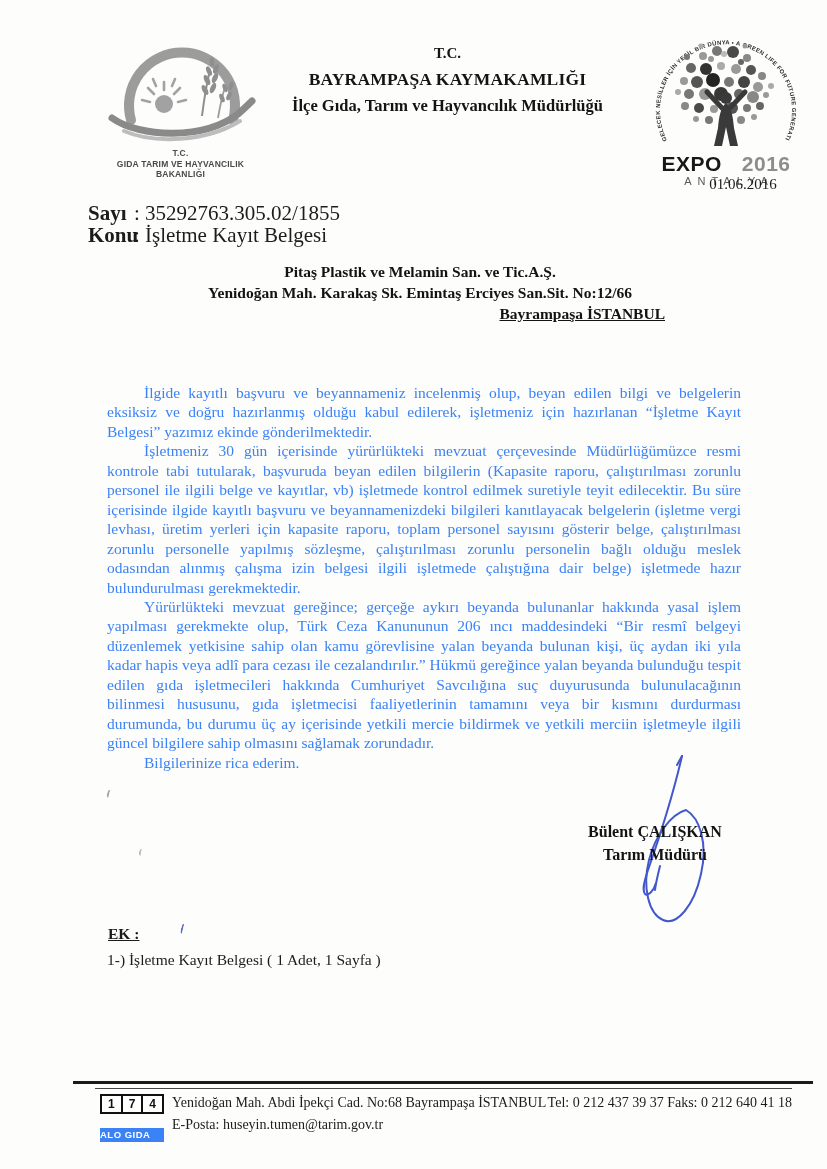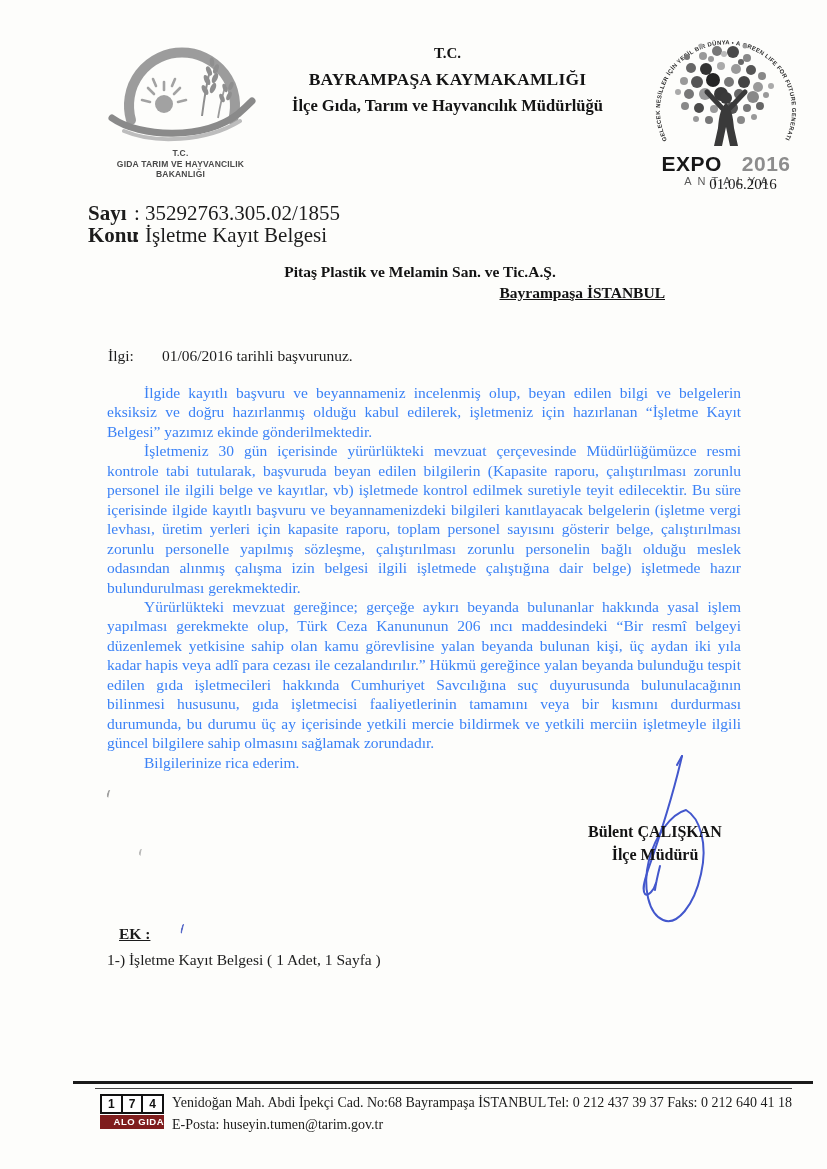--- a/index.html
+++ b/index.html
@@ -38,32 +38,32 @@
   .ilgi .lbl{display:inline-block;width:54px;}
   
   .body-text{left:107px;top:383px;width:634px;font-size:15.5px;line-height:19.45px;
     text-align:justify;color:#3b82f6;}
   .body-text p{margin:0;text-indent:37px;}
   
   .sig-block{left:555px;top:820px;width:200px;text-align:center;font-weight:bold;
     font-size:16px;line-height:23px;color:#131313;}
   .sig-svg{left:588px;top:738px;}
   
-  .ek-label{left:119px;top:925px;font-size:15.5px;font-weight:bold;text-decoration:underline;}
+  .ek-label{left:108px;top:925px;font-size:15.5px;font-weight:bold;text-decoration:underline;}
   .ek-item{left:107px;top:951px;font-size:15.5px;}
   
   .rule1{left:73px;top:1081px;width:740px;height:3px;background:#1a1a1a;}
   .rule2{left:95px;top:1088px;width:697px;height:1px;background:#444;}
   .alo{left:100px;top:1094px;width:64px;font-family:"Liberation Sans",sans-serif;}
   .alo-digits{display:flex;border:2px solid #111;background:#fff;}
   .alo-digits div{flex:1;text-align:center;font-weight:bold;font-size:12px;line-height:16px;
     border-right:2px solid #111;color:#111;}
   .alo-digits div:last-child{border-right:none;}
-  .alo-bar{margin-top:1px;background:#7f1d1d;color:#fff;font-weight:bold;font-size:9.5px;
-    text-align:right;letter-spacing:.5px;line-height:14px;}
+  .alo-bar{margin-top:14px;background:#3b82f6;color:#fff;font-weight:bold;font-size:9.5px;
+    text-align:left;letter-spacing:.5px;line-height:14px;}
   .f-address{left:172px;top:1092px;width:380px;font-size:14px;line-height:22px;}
   .f-contact{left:520px;top:1092px;width:272px;font-size:14px;line-height:22px;text-align:right;}
   
   .mark{position:absolute;border-left:2px solid #7a7a7a;border-radius:60%;opacity:.7;}
   .m1{left:107px;top:790px;width:3px;height:8px;transform:rotate(14deg);}
   .m2{left:139px;top:849px;width:3px;height:7px;transform:rotate(10deg);opacity:.5;}
   .m3{left:181px;top:924px;width:2px;height:10px;border-left:2px solid #3a50c0;transform:rotate(14deg);opacity:.85;}
 </style>
 </head>
 <body>
@@ -181,46 +181,44 @@
   </div>
 
   <div class="abs refs">
     <div><span class="ref-label">Sayı</span><span>: 35292763.305.02/1855</span></div>
     <div><span class="ref-label">Konu</span><span>: İşletme Kayıt Belgesi</span></div>
   </div>
   <div class="abs date">01.06.2016</div>
 
   <div class="abs recipient">
     <div>Pitaş Plastik ve Melamin San. ve Tic.A.Ş.</div>
+    <div>Yenidoğan Mah. Karakaş Sk. Emintaş Erciyes San.Sit. No:12/66</div>
     <div class="r3"><span>Bayrampaşa  İSTANBUL</span></div>
   </div>
 
-  <div class="abs ilgi">
-    <span class="lbl">İlgi:</span><span>01/06/2016 tarihli başvurunuz.</span>
-  </div>
 
   <div class="abs body-text">
     <p>İlgide kayıtlı başvuru ve beyannameniz incelenmiş olup, beyan edilen bilgi ve belgelerin eksiksiz ve doğru hazırlanmış olduğu kabul edilerek, işletmeniz için hazırlanan “İşletme Kayıt Belgesi” yazımız ekinde gönderilmektedir.</p>
     <p>İşletmeniz 30 gün içerisinde yürürlükteki mevzuat çerçevesinde Müdürlüğümüzce resmi kontrole tabi tutularak, başvuruda beyan edilen bilgilerin (Kapasite raporu, çalıştırılması zorunlu personel ile ilgili belge ve kayıtlar, vb) işletmede kontrol edilmek suretiyle teyit edilecektir. Bu süre içerisinde ilgide kayıtlı başvuru ve beyannamenizdeki bilgileri kanıtlayacak belgelerin (işletme vergi levhası, üretim yerleri için kapasite raporu, toplam personel sayısını gösterir belge, çalıştırılması zorunlu personelle yapılmış sözleşme, çalıştırılması zorunlu personelin bağlı olduğu meslek odasından alınmış çalışma izin belgesi ilgili işletmede çalıştığına dair belge) işletmede hazır bulundurulması gerekmektedir.</p>
     <p>Yürürlükteki mevzuat gereğince; gerçeğe aykırı beyanda bulunanlar hakkında yasal işlem yapılması gerekmekte olup, Türk Ceza Kanununun 206 ıncı maddesindeki “Bir resmî belgeyi düzenlemek yetkisine sahip olan kamu görevlisine yalan beyanda bulunan kişi, üç aydan iki yıla kadar hapis veya adlî para cezası ile cezalandırılır.” Hükmü gereğince yalan beyanda bulunduğu tespit edilen gıda işletmecileri hakkında Cumhuriyet Savcılığına suç duyurusunda bulunulacağının bilinmesi hususunu, gıda işletmecisi faaliyetlerinin tamamını veya bir kısmını durdurması durumunda, bu durumu üç ay içerisinde yetkili mercie bildirmek ve yetkili merciin işletmeyle ilgili güncel bilgilere sahip olmasını sağlamak zorundadır.</p>
     <p>Bilgilerinize rica ederim.</p>
   </div>
 
   <svg class="abs sig-svg" width="160" height="200" viewBox="0 0 160 200">
     <g fill="none" stroke="#2f46c8" stroke-width="2" stroke-linecap="round" opacity="0.9">
       <path d="M 94,18 C 88,44 74,92 60,132 C 56,144 54,152 57,156 C 60,159 66,152 68,145"></path>
       <path d="M 94,18 L 89,27"></path>
       <path d="M 98,72 C 112,80 120,106 113,136 C 106,168 89,188 75,182 C 61,176 54,150 61,122 C 67,98 83,76 98,72 Z"></path>
       <path d="M 72,128 C 70,136 68,144 67,152"></path>
     </g>
   </svg>
 
   <div class="abs sig-block">
     <div>Bülent ÇALIŞKAN</div>
-    <div>İlçe Müdürü</div>
+    <div>Tarım Müdürü</div>
   </div>
 
   <div class="abs ek-label">EK :</div>
   <div class="abs ek-item">1-) İşletme Kayıt Belgesi ( 1 Adet, 1 Sayfa )</div>
 
   <div class="abs rule1"></div>
   <div class="abs rule2"></div>
 
   <div class="abs alo">
     <div class="alo-digits">

